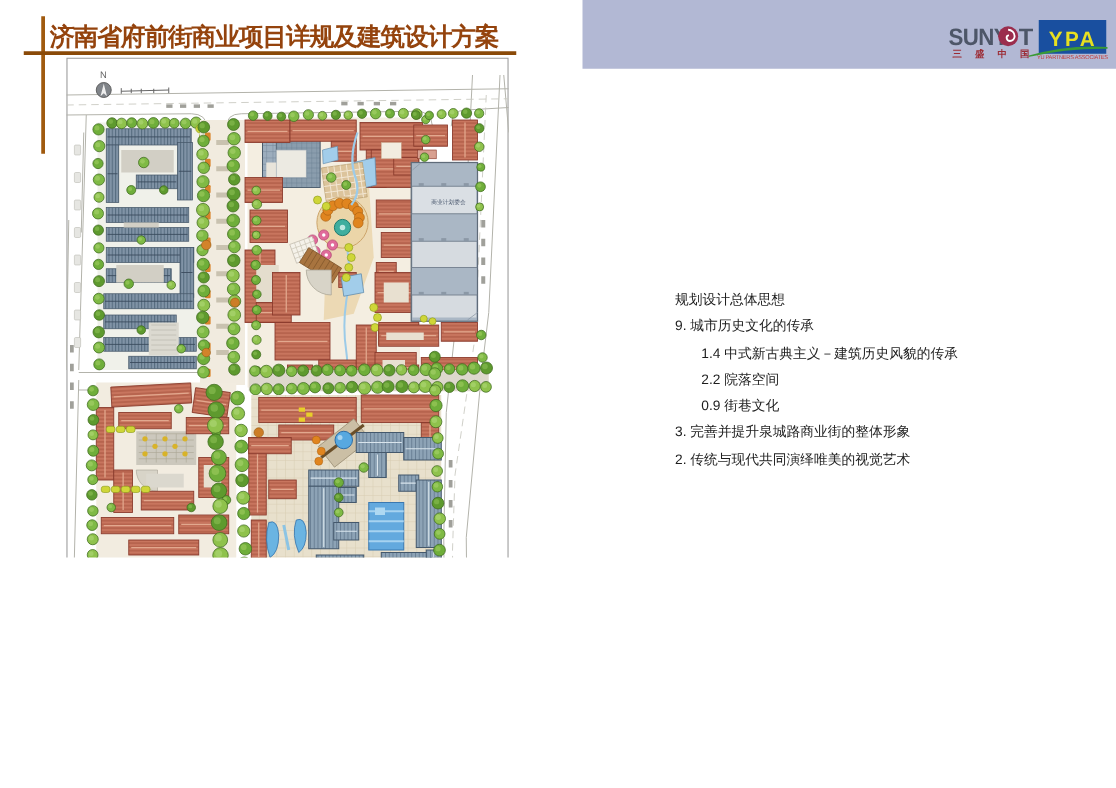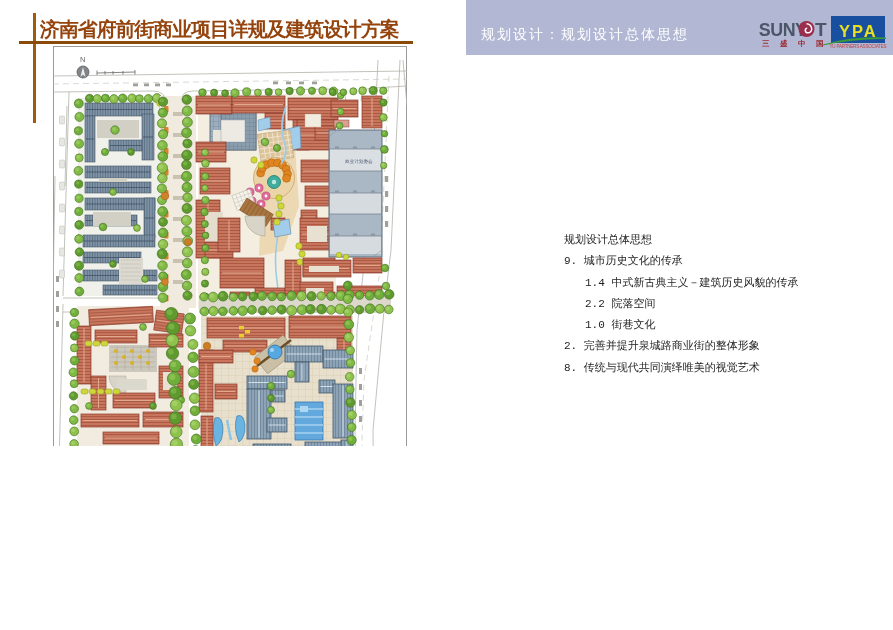--- a/index.html
+++ b/index.html
@@ -1,34 +1,33 @@
 <!DOCTYPE html>
 <html><head><meta charset="utf-8">
 <style>
 html,body{margin:0;padding:0;}
 .page{position:relative;width:893px;height:446px;background:#ffffff;overflow:hidden;font-family:"Liberation Sans",sans-serif;}
 .abs{position:absolute;}
 .title{left:40px;top:16px;font-size:19.8px;font-weight:bold;color:#94430d;white-space:nowrap;letter-spacing:-0.9px;}
 .hband{left:466px;top:0;width:427px;height:55px;background:#b2b8d4;}
 .htext{left:481px;top:26px;font-size:14px;color:#ffffff;letter-spacing:2px;white-space:nowrap;}
-.rtext{left:564px;top:230px;font-size:11px;color:#1d1d1d;line-height:21.3px;white-space:nowrap;font-family:Liberation Mono, monospace;}
+.rtext{left:540px;top:230px;font-size:11px;color:#1d1d1d;line-height:21.3px;white-space:nowrap;}
 .rtext .in1{padding-left:21px;}
 </style></head>
 <body>
 <div class="page">
 
 <div class="abs" style="left:33px;top:13px;width:2.5px;height:110px;background:#a05a0e;"></div>
 
 <div class="abs" style="left:19px;top:41px;width:394px;height:2.5px;background:#8a4a08;"></div>
 
 <div class="abs title">济南省府前街商业项目详规及建筑设计方案</div>
 
 <div class="abs hband"></div>
 
-<div class="abs htext">规划设计：规划设计总体思想</div>
 
 <svg class="abs" style="left:756px;top:14px" width="92" height="36" viewBox="0 0 92 36">
 <g transform="scale(0.94,1)">
         <text x="3" y="22" font-size="19" font-weight="bold" fill="#4d5668" font-family="Liberation Sans" letter-spacing="-0.5">SUNY</text>
       </g>
 <circle cx="50.5" cy="15" r="8" fill="#9b2d4d"></circle>
 <path d="M50.5 9.8 A 5.2 5.2 0 0 1 55.7 15 A 3.8 3.8 0 0 1 51.9 18.8 A 2.6 2.6 0 0 1 49.3 16.2 A 1.9 1.9 0 0 1 51.2 14.3" fill="none" stroke="#ffffff" stroke-width="1.5"></path>
 <text x="59" y="22" font-size="19" font-weight="bold" fill="#4d5668" font-family="Liberation Sans">T</text>
 <text x="6" y="31.5" font-size="7.5" font-weight="bold" fill="#9c2c35" letter-spacing="10.5">三盛中国</text>
 </svg>
@@ -38,23 +37,23 @@
 <text x="16" y="23" font-size="16.5" font-weight="bold" fill="#e8e020" font-family="Liberation Sans" letter-spacing="2">YPA</text>
 <path d="M-2 31 Q 30 21.5 63 23.5 L 63 25 Q 30 24.5 -2 32 Z" fill="#3a9a35"></path>
 <text x="6.5" y="33.6" font-size="4.5" fill="#c04040" font-family="Liberation Sans" textLength="57">YU PARTNERS ASSOCIATES</text>
 </svg>
 
 <div class="abs rtext">
 <div>规划设计总体思想</div>
 <div>9.  城市历史文化的传承</div>
 <div class="in1">1.4 中式新古典主义－建筑历史风貌的传承</div>
 <div class="in1">2.2 院落空间</div>
-<div class="in1">1.0 街巷文化</div>
-<div>2.  完善并提升泉城路商业街的整体形象</div>
-<div>8.  传统与现代共同演绎唯美的视觉艺术</div>
+<div class="in1">0.9 街巷文化</div>
+<div>3.  完善并提升泉城路商业街的整体形象</div>
+<div>2.  传统与现代共同演绎唯美的视觉艺术</div>
 </div>
 
 <svg class="abs" style="left:53px;top:46px" width="354" height="496" viewBox="0 0 354 496">
 <defs>
 <pattern id="patSlate" width="2.6" height="4" patternUnits="userSpaceOnUse">
           <rect width="2.6" height="4" fill="#8093a6"></rect>
           <line x1="0.4" y1="0" x2="0.4" y2="4" stroke="#546a7d" stroke-width="0.8"></line>
         </pattern>
 <pattern id="patRed" width="4" height="3" patternUnits="userSpaceOnUse">
           <rect width="4" height="3" fill="#c8755e"></rect>

